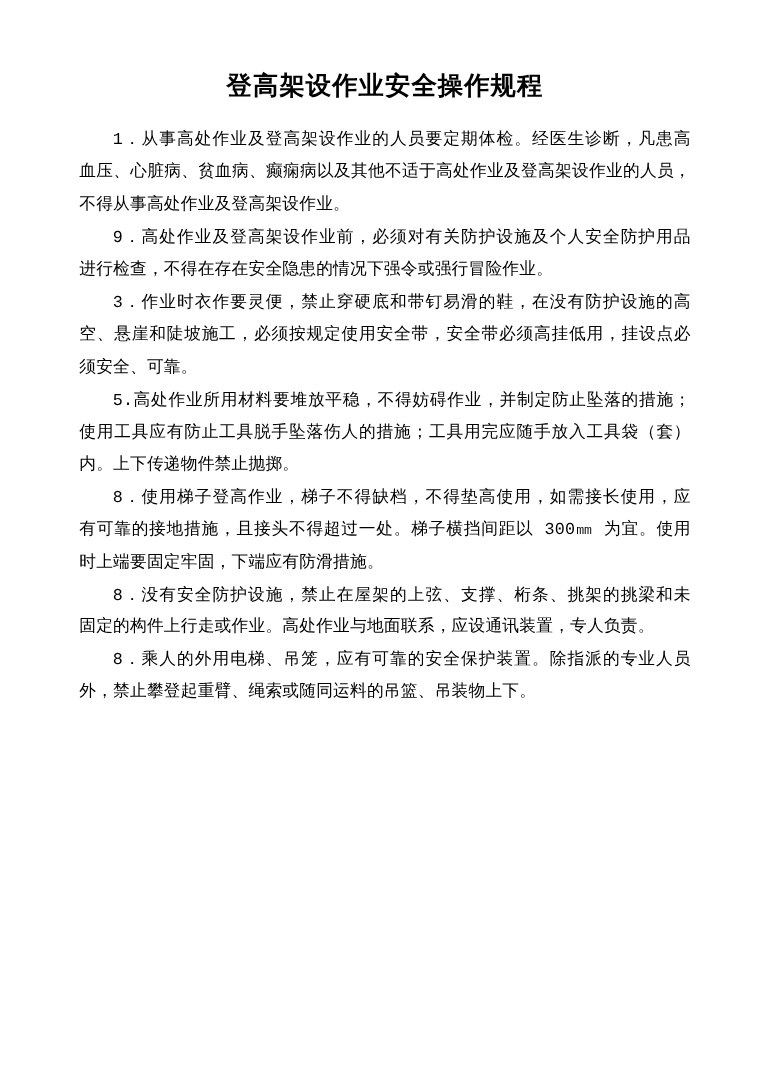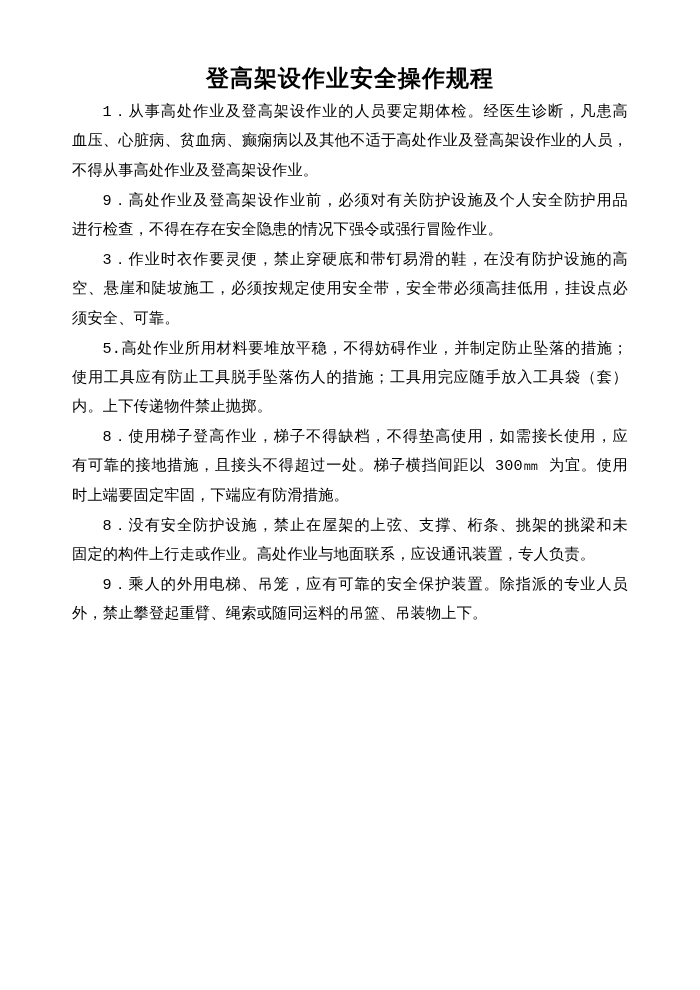--- a/index.html
+++ b/index.html
@@ -20,21 +20,21 @@
     height: 990px;
     box-sizing: border-box;
     padding: 56px 72px 40px 72px;
     background: #ffffff;
   }
   .doc-title {
     font-size: 23px;
     font-weight: bold;
     text-align: center;
     letter-spacing: 1px;
-    margin: 6px 0 4px 0;
+    margin: 6px 0 19px 0;
     line-height: 1.4;
     font-family: "DejaVu Serif", "Liberation Serif", serif;
   }
   .para {
     font-size: 15.2px;
     line-height: 1.92;
     text-align: justify;
     text-justify: inter-ideograph;
     margin: 0 0 1px 0;
     text-indent: 2em;
@@ -48,14 +48,14 @@
 
 <div class="page">
   <h1 class="doc-title">登高架设作业安全操作规程</h1>
 
   <p class="para">1．从事高处作业及登高架设作业的人员要定期体检。经医生诊断，凡患高 血压、心脏病、贫血病、癫痫病以及其他不适于高处作业及登高架设作业的人员，  不得从事高处作业及登高架设作业。</p>
   <p class="para">9．高处作业及登高架设作业前，必须对有关防护设施及个人安全防护用品 进行检查，不得在存在安全隐患的情况下强令或强行冒险作业。</p>
   <p class="para">3．作业时衣作要灵便，禁止穿硬底和带钉易滑的鞋，在没有防护设施的高 空、悬崖和陡坡施工，必须按规定使用安全带，安全带必须高挂低用，挂设点必 须安全、可靠。</p>
   <p class="para">5.高处作业所用材料要堆放平稳，不得妨碍作业，并制定防止坠落的措施；  使用工具应有防止工具脱手坠落伤人的措施；工具用完应随手放入工具袋（套） 内。上下传递物件禁止抛掷。</p>
   <p class="para">8．使用梯子登高作业，梯子不得缺档，不得垫高使用，如需接长使用，应 有可靠的接地措施，且接头不得超过一处。梯子横挡间距以 300㎜ 为宜。使用 时上端要固定牢固，下端应有防滑措施。</p>
   <p class="para">8．没有安全防护设施，禁止在屋架的上弦、支撑、桁条、挑架的挑梁和未 固定的构件上行走或作业。高处作业与地面联系，应设通讯装置，专人负责。</p>
-  <p class="para">9．乘人的外用电梯、吊笼，应有可靠的安全保护装置。除指派的专业人员 外，禁止攀登起重臂、绳索或随同运料的吊篮、吊装物上下。</p>
+  <p class="para">8．乘人的外用电梯、吊笼，应有可靠的安全保护装置。除指派的专业人员 外，禁止攀登起重臂、绳索或随同运料的吊篮、吊装物上下。</p>
 </div>
 
 </body></html>

